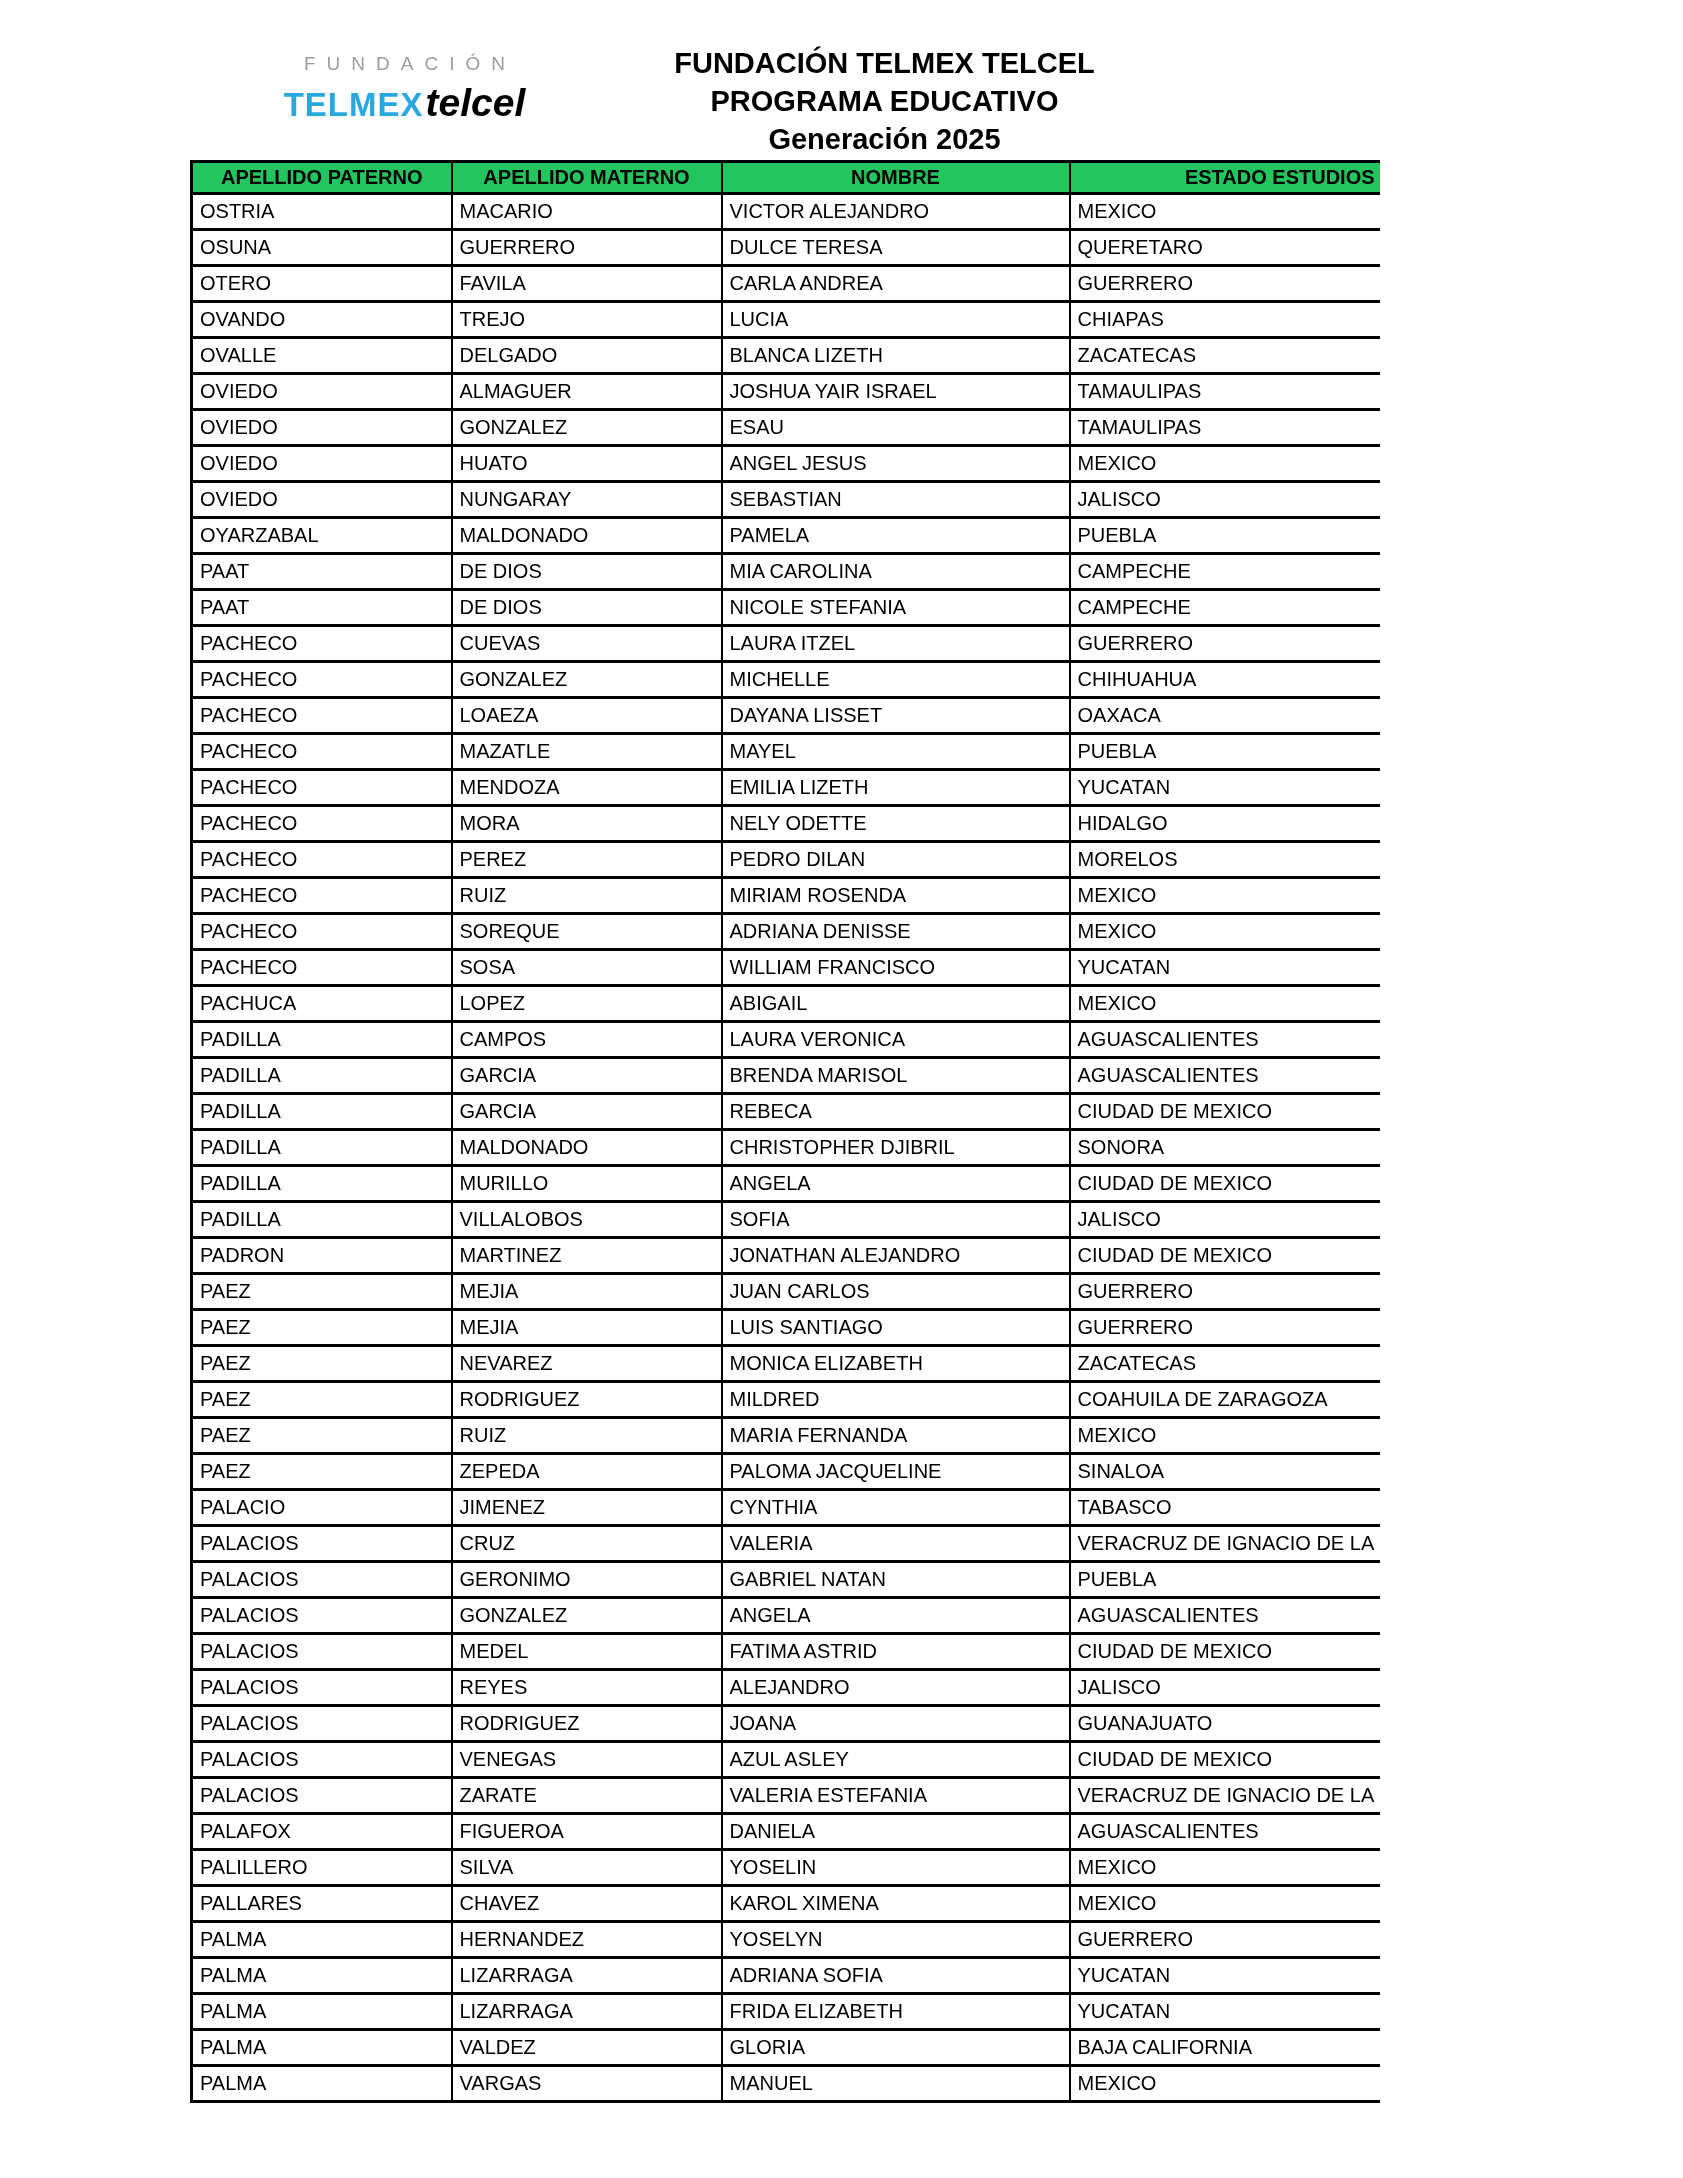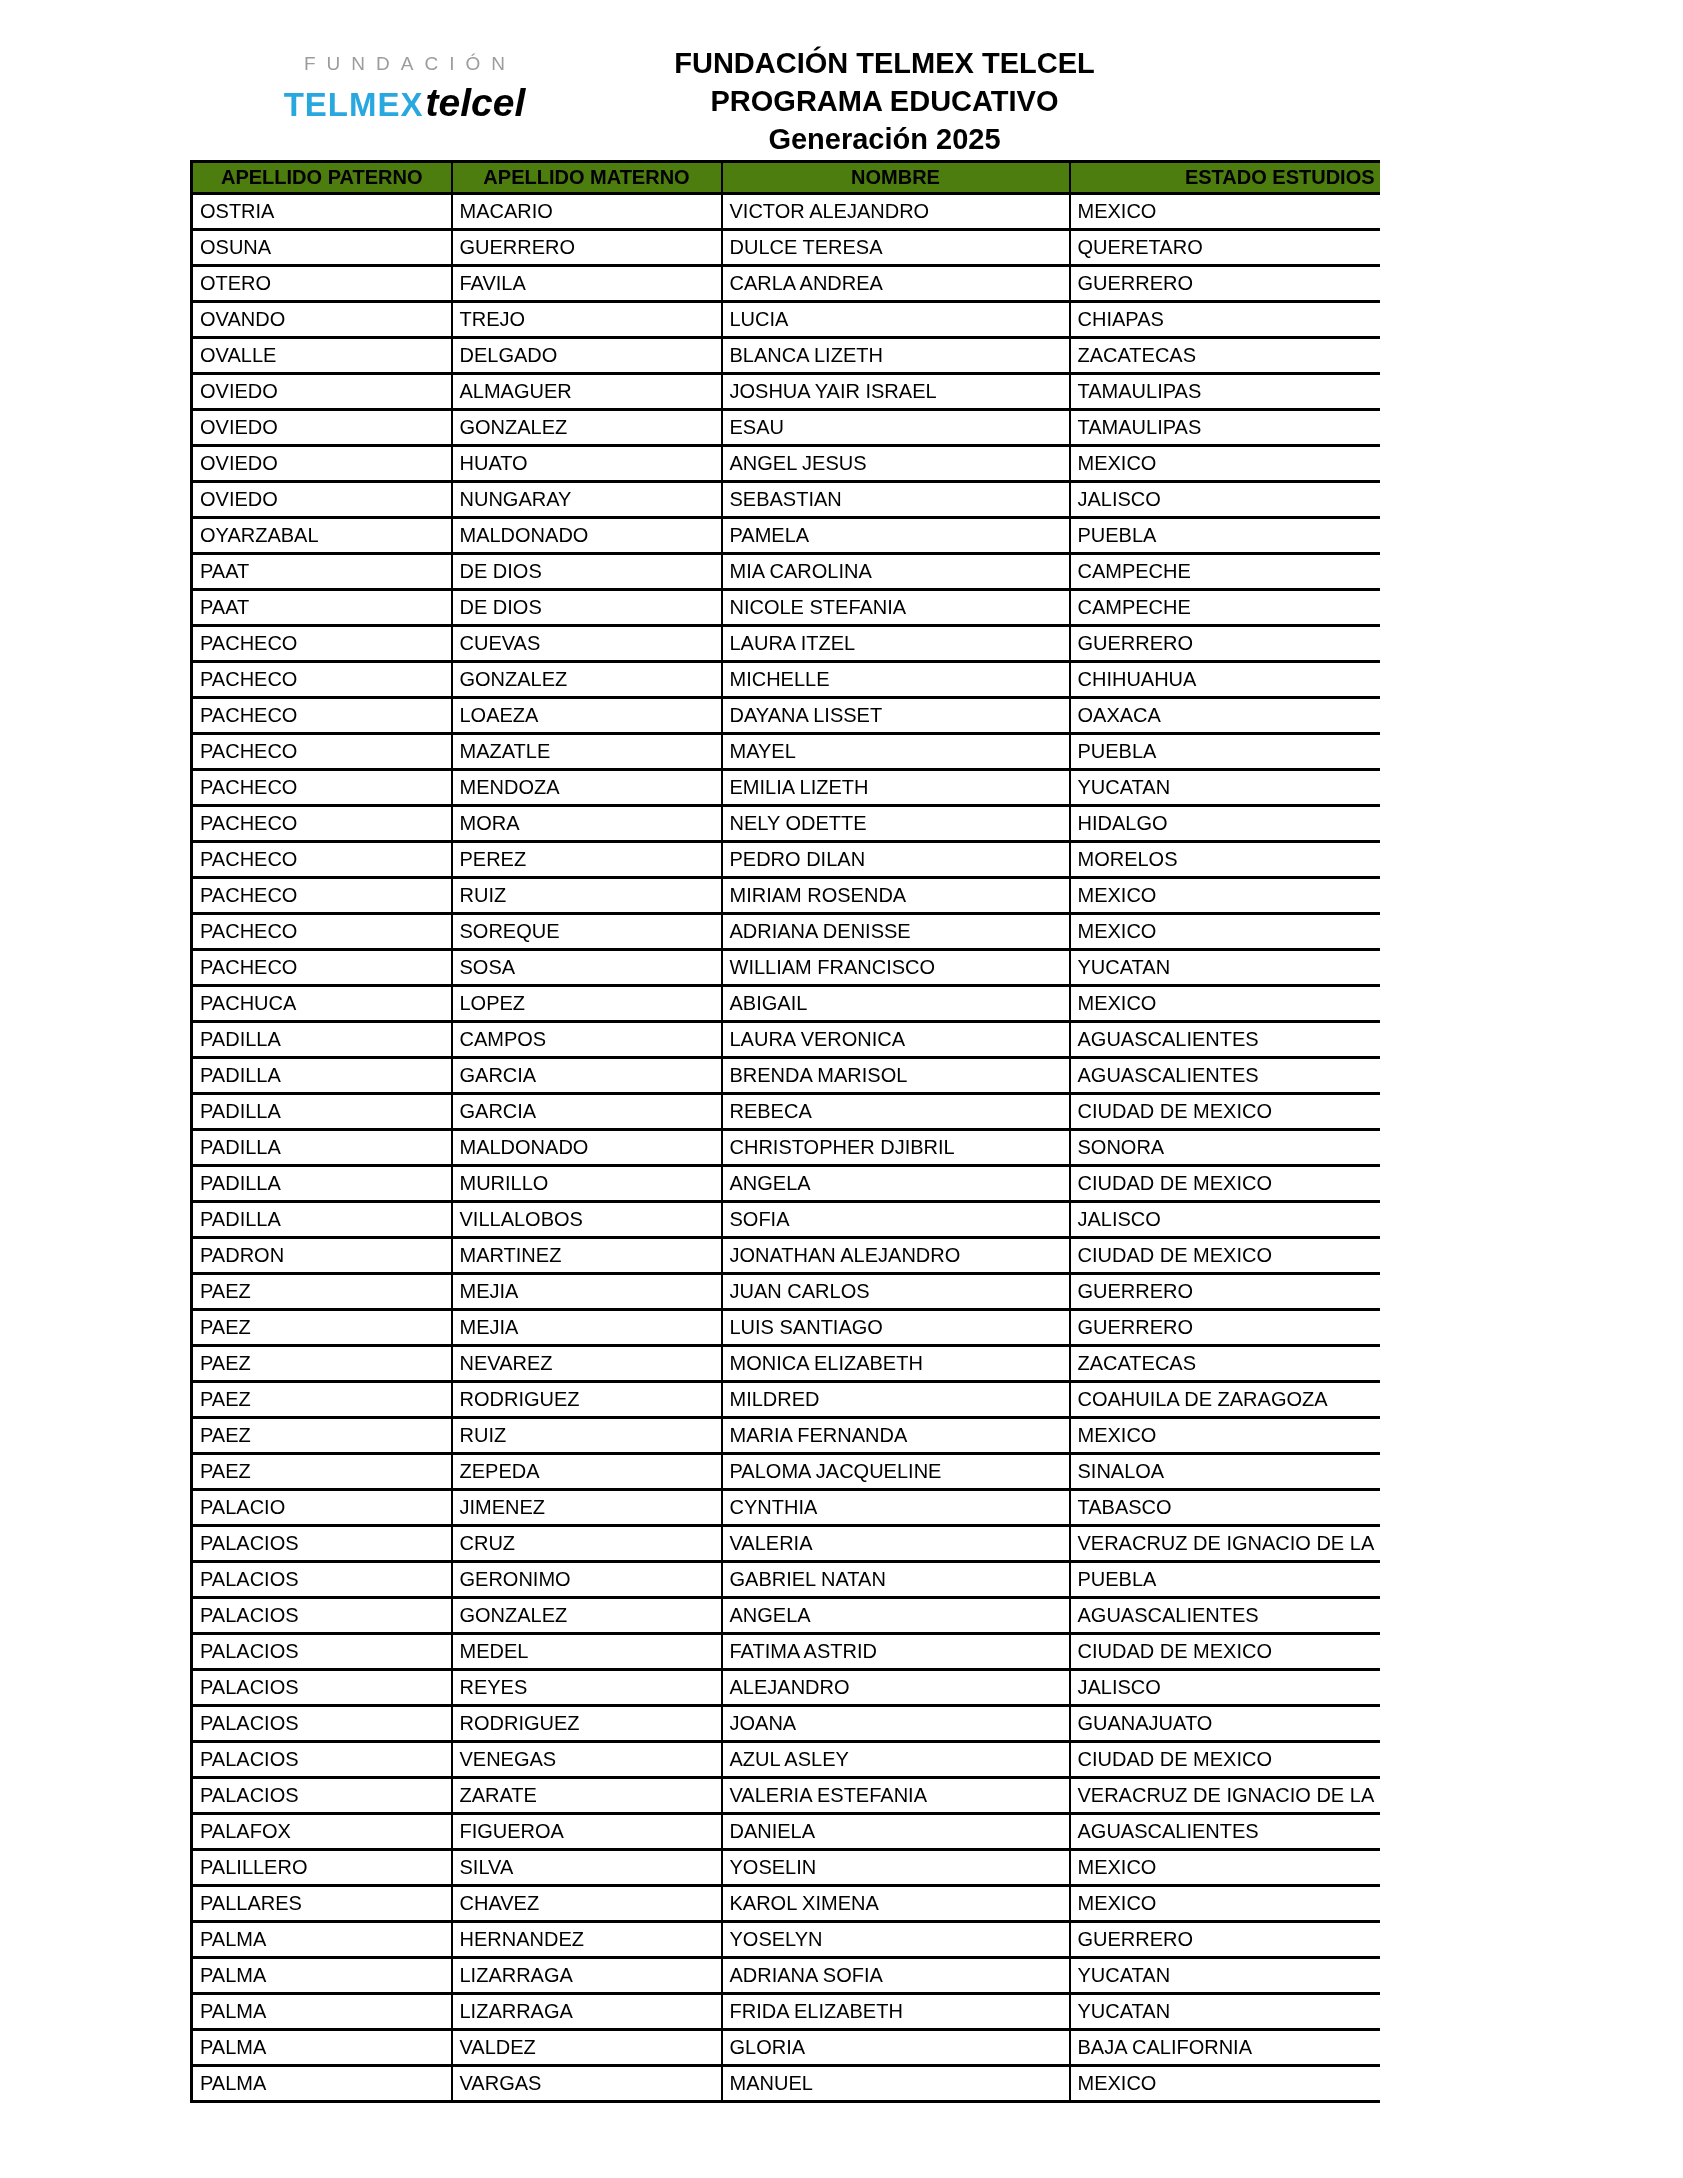--- a/index.html
+++ b/index.html
@@ -75,21 +75,21 @@
     width: 1300px;
     border-collapse: collapse;
     table-layout: fixed;
   }
   table.roster col.c1 { width: 260px; }
   table.roster col.c2 { width: 270px; }
   table.roster col.c3 { width: 348px; }
   table.roster col.c4 { width: 421px; }
   table.roster th {
     height: 29px;
-    background: #4d7c0f;
+    background: #22c55e;
     border: 3px solid #000000;
     border-left-width: 2px;
     border-right-width: 2px;
     font-size: 20px;
     font-weight: bold;
     text-align: center;
     color: #000000;
     padding: 0;
   }
   table.roster td {

